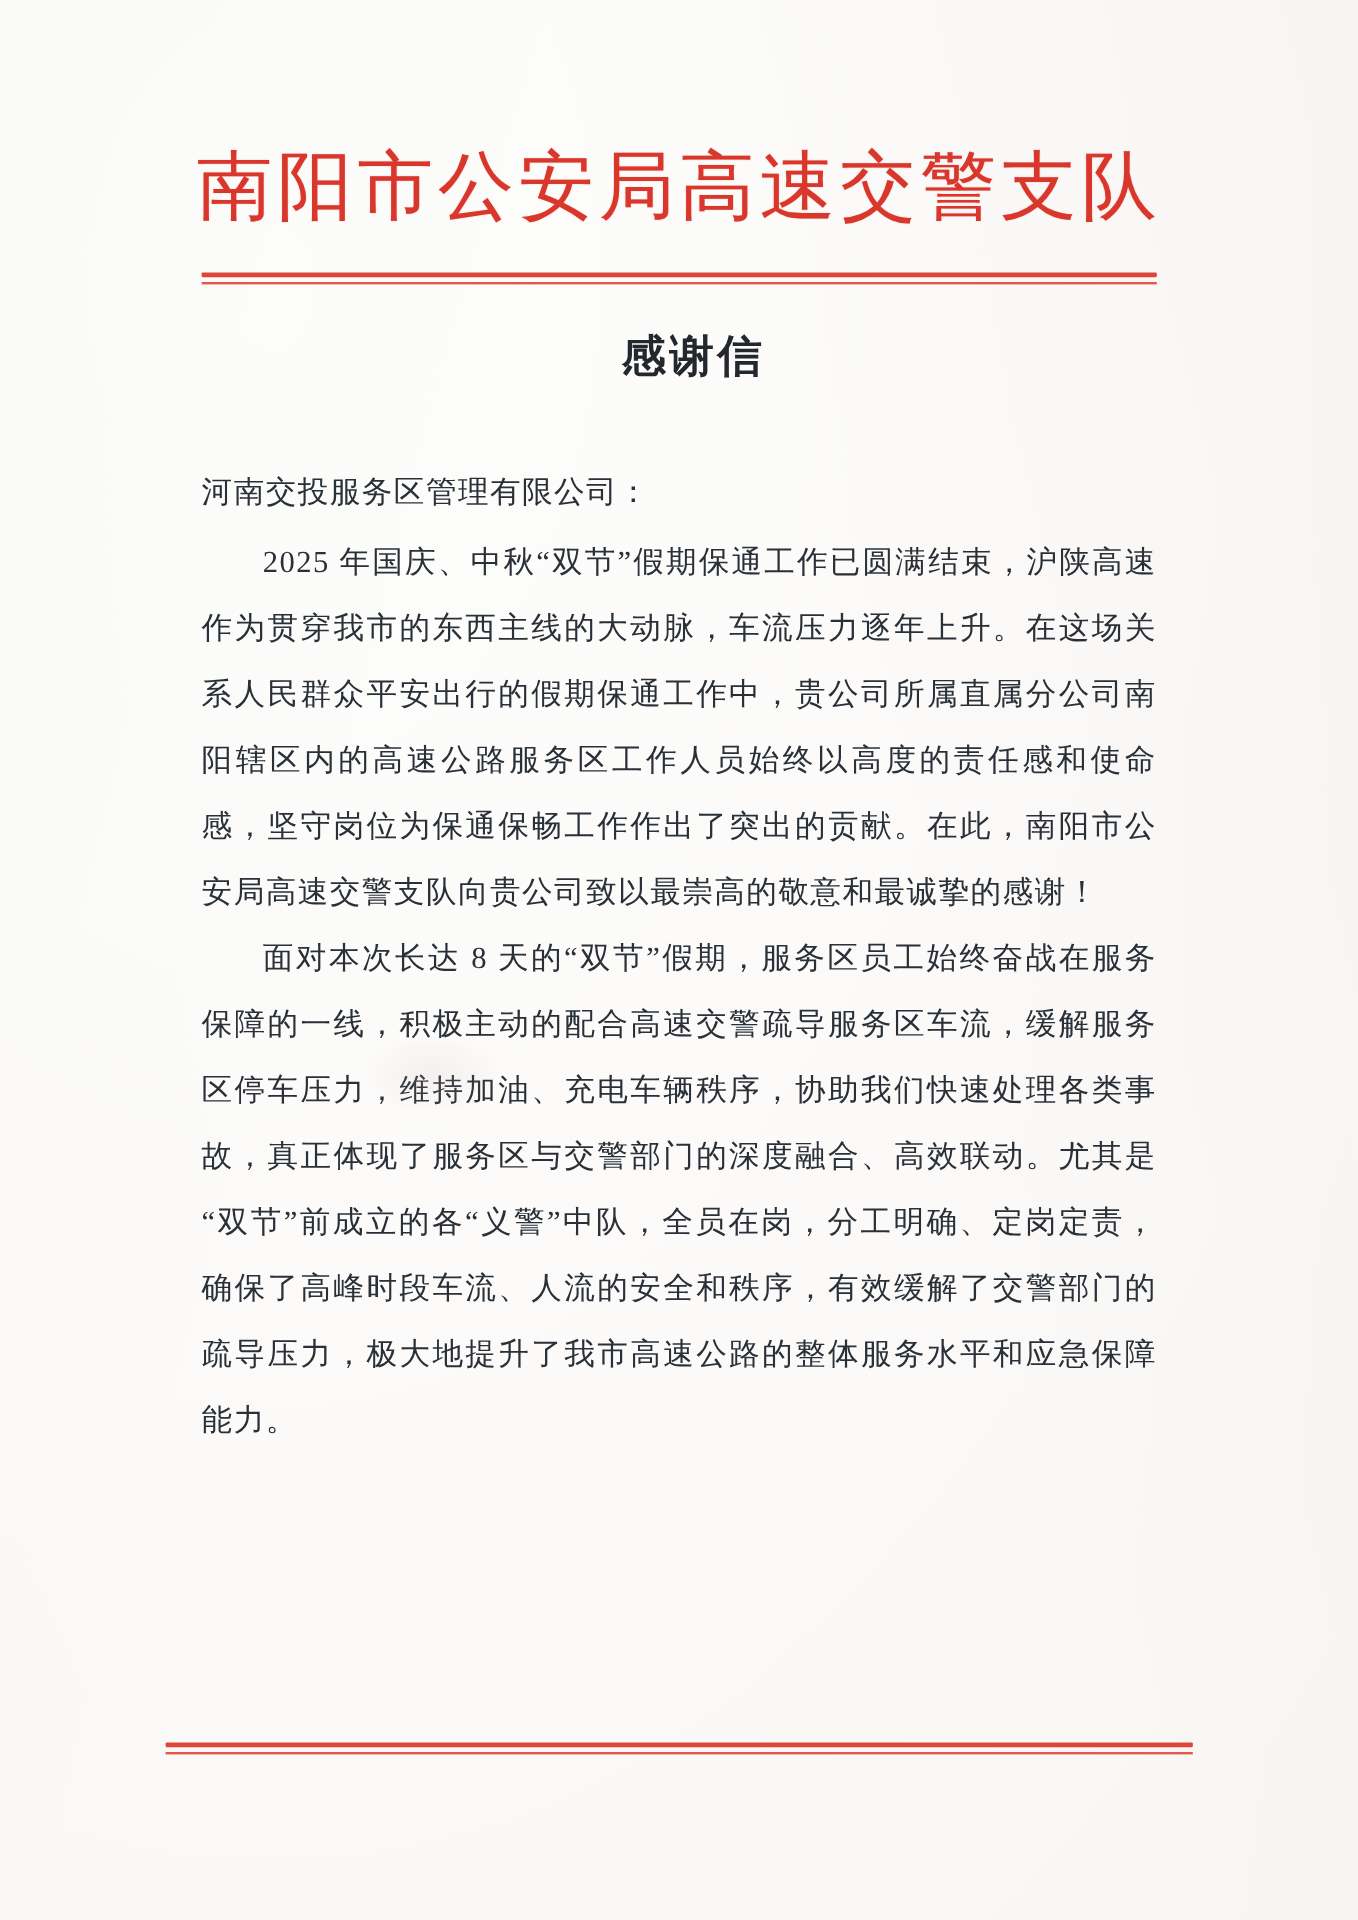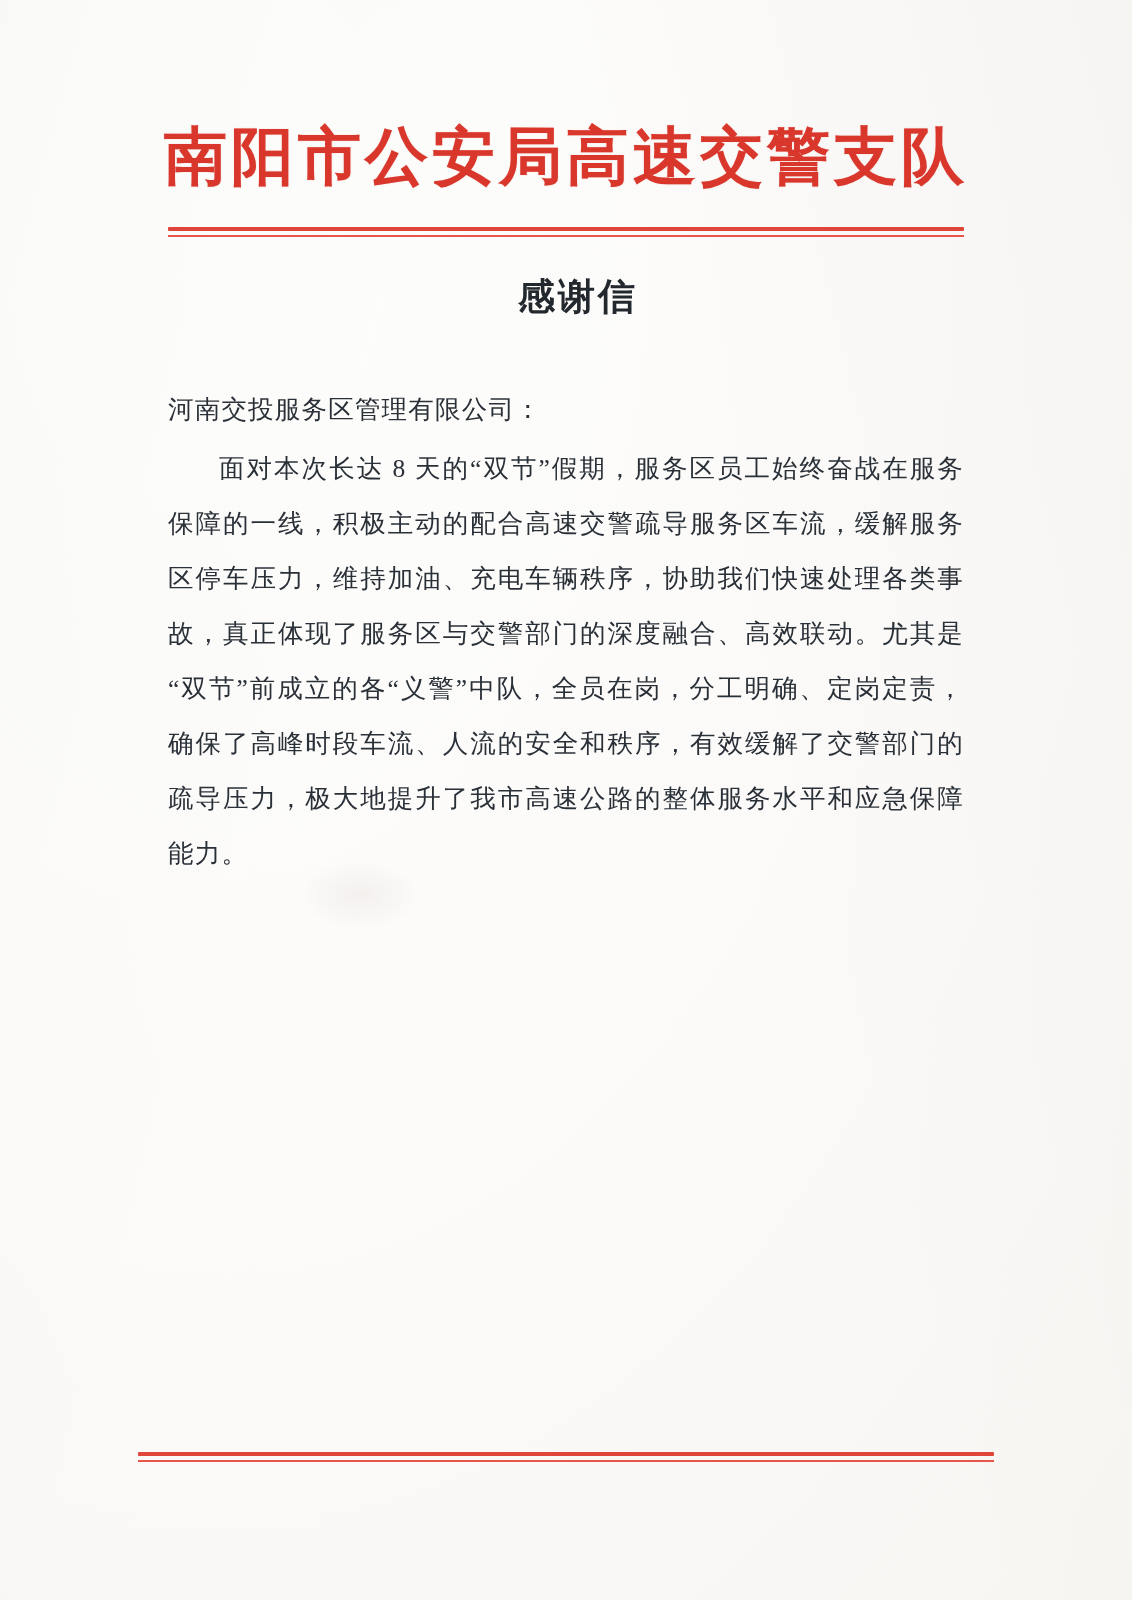--- a/index.html
+++ b/index.html
@@ -36,21 +36,21 @@
   .masthead {
     position: absolute;
     top: 120px;
     left: 0;
     width: 100%;
     text-align: center;
   }
   .masthead-title {
     color: #d9362c;
     font-family: "DejaVu Serif", "Liberation Serif", serif;
-    font-weight: bold;
+    font-weight: normal;
     font-size: 63px;
     letter-spacing: 4px;
     line-height: 1.15;
     text-shadow: 0 0 1px rgba(217,54,44,0.45);
     white-space: nowrap;
   }
 
   .masthead-rules {
     position: absolute;
     top: 227px;
@@ -139,20 +139,21 @@
   <div class="masthead-rules">
     <div class="rule-thick"></div>
     <div class="rule-gap"></div>
     <div class="rule-thin"></div>
   </div>
 
   <div class="doc-title">感谢信</div>
 
   <div class="body-area">
     <p class="salutation">河南交投服务区管理有限公司：</p>
+    <p class="para">2025 年国庆、中秋“双节”假期保通工作已圆满结束，沪陕高速作为贯穿我市的东西主线的大动脉，车流压力逐年上升。在这场关系人民群众平安出行的假期保通工作中，贵公司所属直属分公司南阳辖区内的高速公路服务区工作人员始终以高度的责任感和使命感，坚守岗位为保通保畅工作作出了突出的贡献。在此，南阳市公安局高速交警支队向贵公司致以最崇高的敬意和最诚挚的感谢！</p>
     <p class="para">面对本次长达 8 天的“双节”假期，服务区员工始终奋战在服务保障的一线，积极主动的配合高速交警疏导服务区车流，缓解服务区停车压力，维持加油、充电车辆秩序，协助我们快速处理各类事故，真正体现了服务区与交警部门的深度融合、高效联动。尤其是“双节”前成立的各“义警”中队，全员在岗，分工明确、定岗定责，确保了高峰时段车流、人流的安全和秩序，有效缓解了交警部门的疏导压力，极大地提升了我市高速公路的整体服务水平和应急保障能力。</p>
   </div>
 
   <div class="smudge"></div>
 
   <div class="footer-rules">
     <div class="rule-thick"></div>
     <div class="rule-gap"></div>
     <div class="rule-thin"></div>
   </div>

